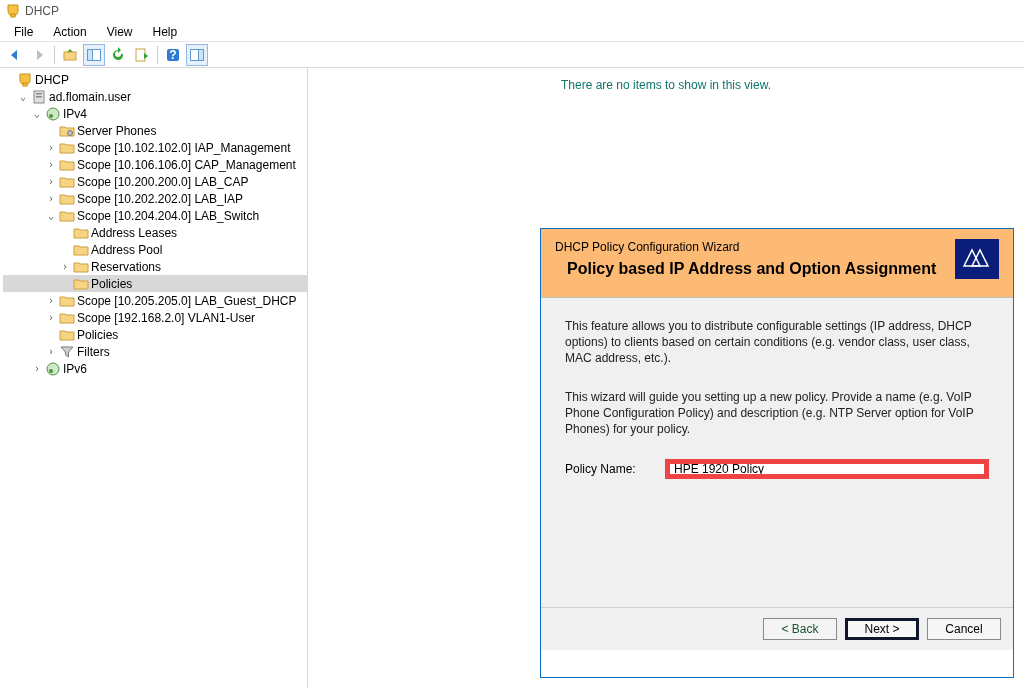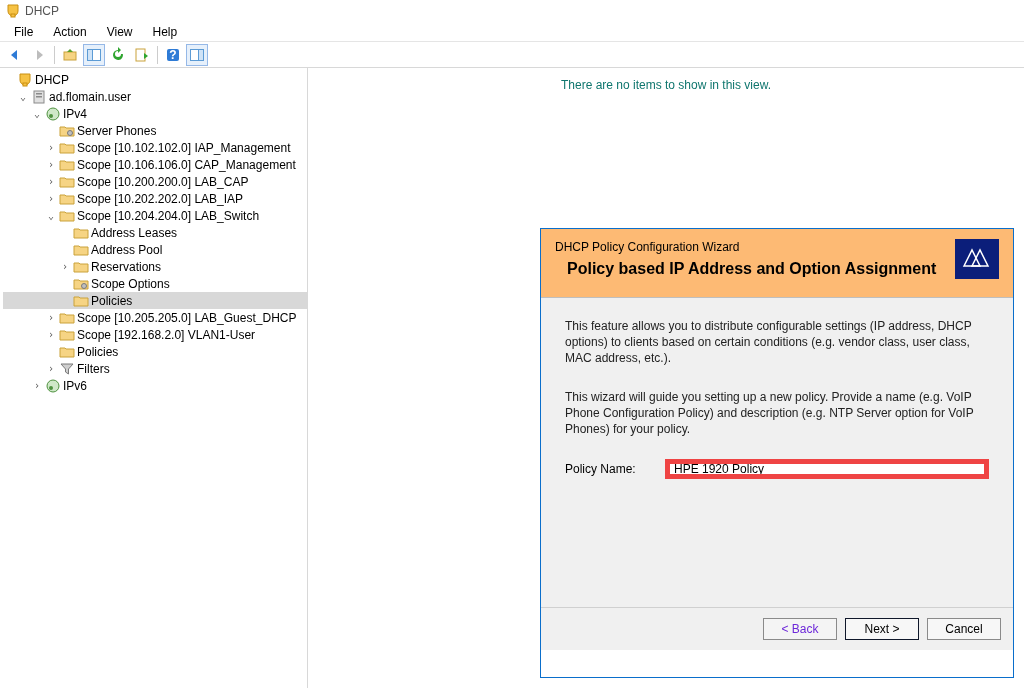--- a/index.html
+++ b/index.html
@@ -55,22 +55,22 @@
   .wizard-head .wtitle { font-size: 12px; margin-bottom: 6px; }
   .wizard-head .wsub { font-weight: bold; font-size: 16px; padding-left: 12px; }
   .wizard-head .wicon { width: 44px; height: 40px; background: #0b1e7a; display: flex; align-items: center; justify-content: center; }
   .wizard-body { padding: 20px 24px 2px 24px; height: 310px; background: #f0f0f0; border-bottom: 1px solid #d0d0d0; }
   .wizard-body p { margin: 0 0 22px 0; line-height: 1.35; color: #222; }
   .frow { display: flex; align-items: center; margin-bottom: 12px; }
   .frow label { width: 100px; }
   .frow input { flex: 1; height: 20px; border: 5px solid #ef4444; padding: 0 4px; font-size: 12px; background: #fff; }
   .wizard-buttons { height: 42px; display: flex; align-items: center; justify-content: flex-end; gap: 8px; padding: 0 12px; background: #f0f0f0; }
   .wbtn { width: 74px; height: 22px; border: 1px solid #8a8a8a; background: #f7f7f7; font-size: 12px; cursor: default; }
-  .wbtn[disabled] { color: #6d28d9; background: #f4f4f4; }
-  .wbtn.primary { border: 1px solid #0f172a; }
+  .wbtn[disabled] { color: #14532d; background: #f4f4f4; }
+  .wbtn.primary { border: 3px solid #0f172a; }
 
   
   svg { display: block; }
 </style>
 </head>
 <body>
 
 <div class="titlebar">
   <span class="app-icon">
     <svg class="dhcp-icon-svg" viewBox="0 0 16 16">
@@ -254,30 +254,20 @@
         <span class="label">Address Pool</span>
       </div>
       <div class="node indent-4">
         <span class="exp">›</span>
         <span class="nicon">
             <svg width="16" height="16" viewBox="0 0 16 16">
               <path d="M1 4h5l1 1h8v8H1z" fill="#f6d484" stroke="#caa23a"></path>
             </svg>
           </span>
         <span class="label">Reservations</span>
-      </div>
-      <div class="node indent-4">
-        <span class="exp blank">›</span>
-        <span class="nicon">
-            <svg width="16" height="16" viewBox="0 0 16 16">
-              <path d="M1 4h5l1 1h8v8H1z" fill="#f6d484" stroke="#caa23a"></path>
-              <circle cx="11" cy="10" r="2.5" fill="#bfbfbf" stroke="#7a7a7a"></circle>
-            </svg>
-          </span>
-        <span class="label">Scope Options</span>
       </div>
       <div class="node indent-4 selected">
         <span class="exp blank">›</span>
         <span class="nicon">
             <svg width="16" height="16" viewBox="0 0 16 16">
               <path d="M1 4h5l1 1h8v8H1z" fill="#f6d484" stroke="#caa23a"></path>
             </svg>
           </span>
         <span class="label">Policies</span>
       </div>

